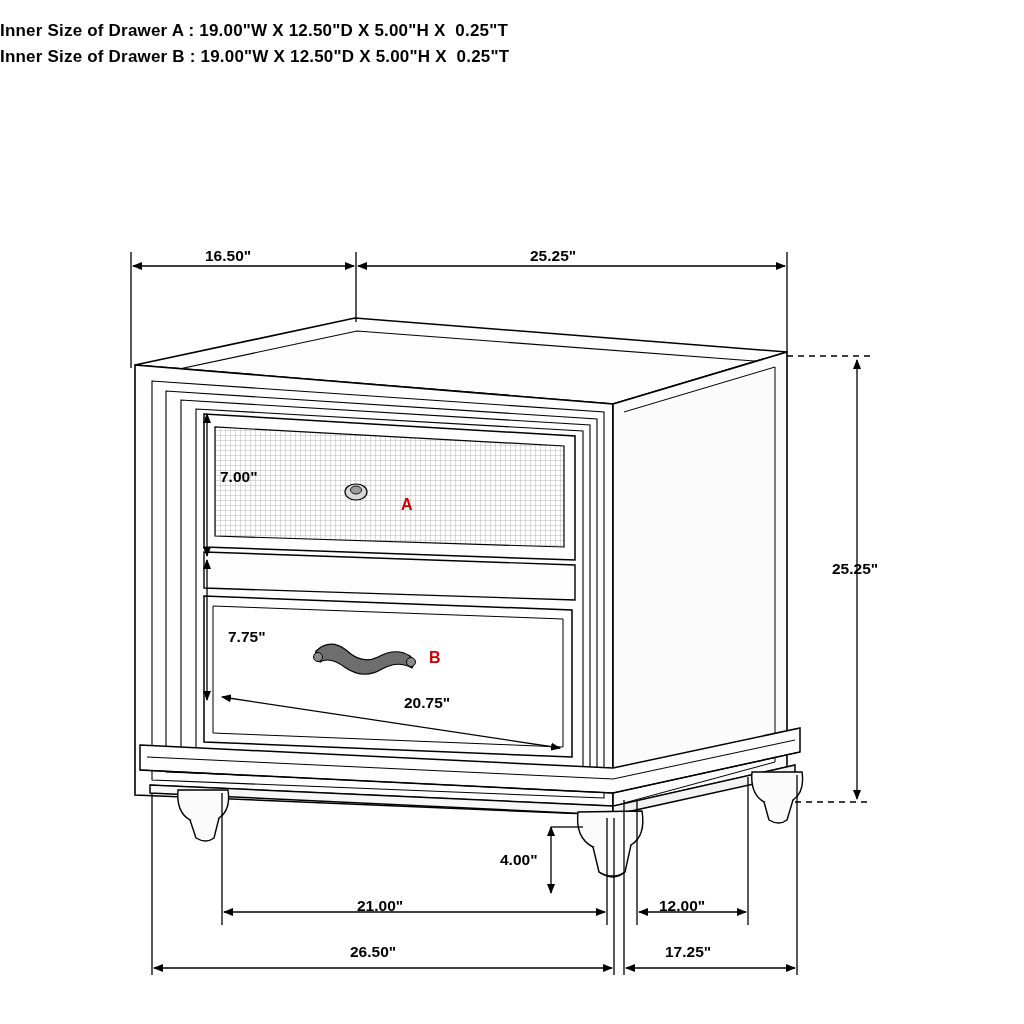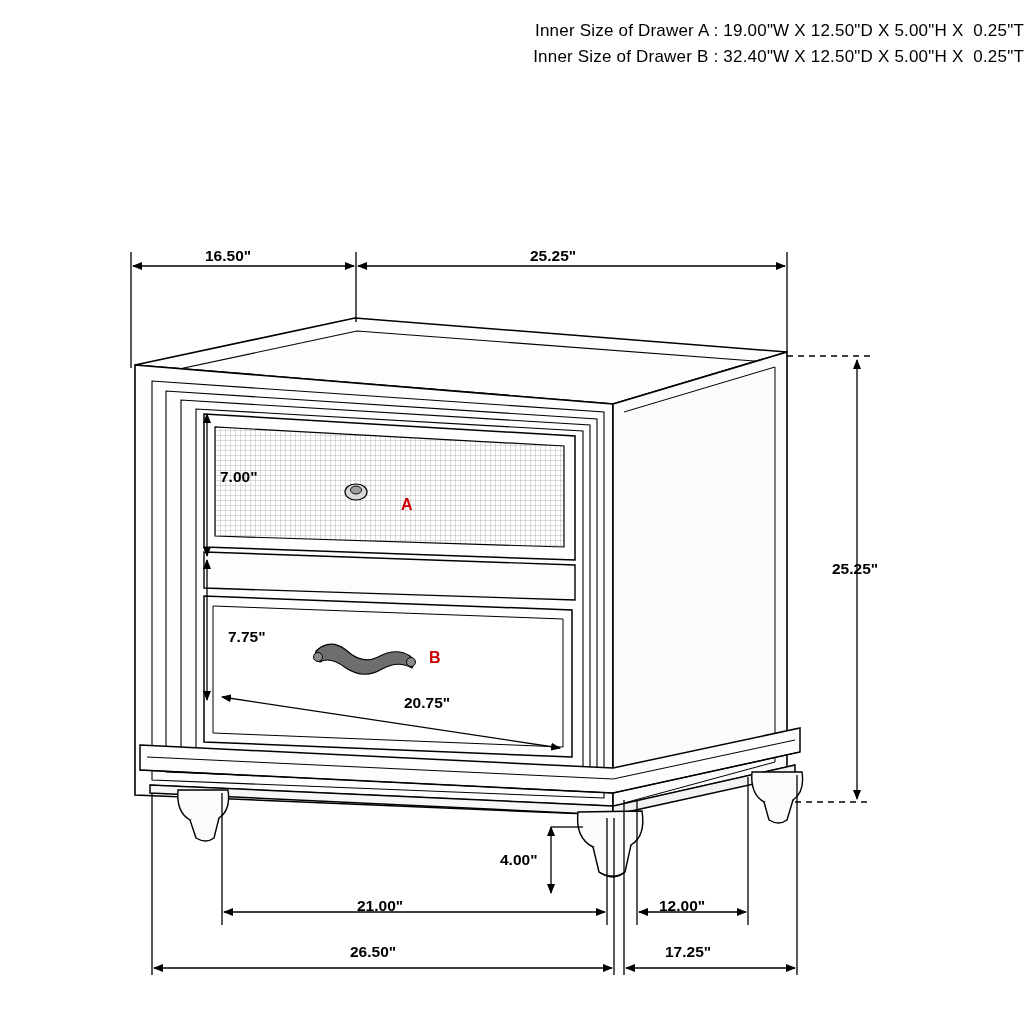--- a/index.html
+++ b/index.html
@@ -17,22 +17,22 @@
   #stage {
     position: relative;
     width: 1024px;
     height: 1024px;
   }
   .header {
     position: absolute;
     top: 18px;
     left: 0;
     width: 1024px;
-    text-align: right;
-    font-weight: normal;
+    text-align: left;
+    font-weight: bold;
     font-size: 17px;
     color: #000;
     letter-spacing: 0.2px;
     line-height: 26px;
   }
   .header div { white-space: pre; }
   svg#drawing {
     position: absolute;
     top: 0; left: 0;
     width: 1024px;
@@ -53,21 +53,21 @@
     white-space: nowrap;
   }
 </style>
 </head>
 <body>
 
 <div id="stage">
 
   <div class="header">
     <div>Inner Size of Drawer A : 19.00"W X 12.50"D X 5.00"H X  0.25"T</div>
-    <div>Inner Size of Drawer B : 32.40"W X 12.50"D X 5.00"H X  0.25"T</div>
+    <div>Inner Size of Drawer B : 19.00"W X 12.50"D X 5.00"H X  0.25"T</div>
   </div>
 
   <svg id="drawing" viewBox="0 0 1024 1024">
     <defs>
       <marker id="arrH" markerWidth="10" markerHeight="8" refX="9" refY="4" orient="auto" markerUnits="userSpaceOnUse">
         <path d="M0,0 L10,4 L0,8 z" fill="#000"></path>
       </marker>
       <marker id="arrHs" markerWidth="10" markerHeight="8" refX="1" refY="4" orient="auto" markerUnits="userSpaceOnUse">
         <path d="M10,0 L0,4 L10,8 z" fill="#000"></path>
       </marker>

